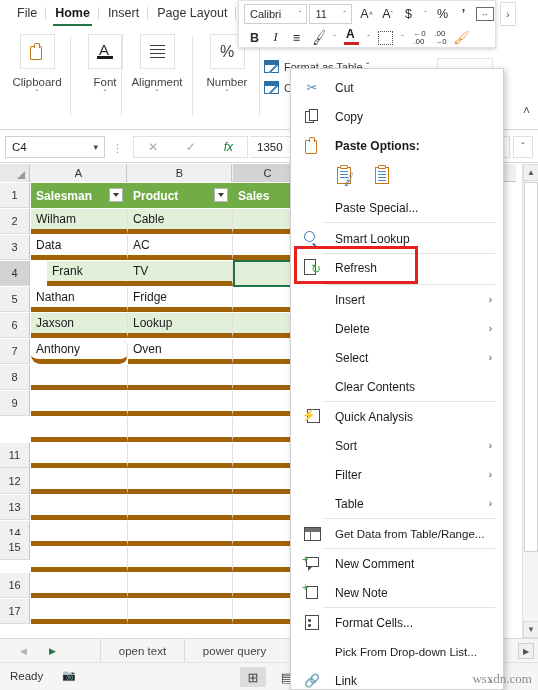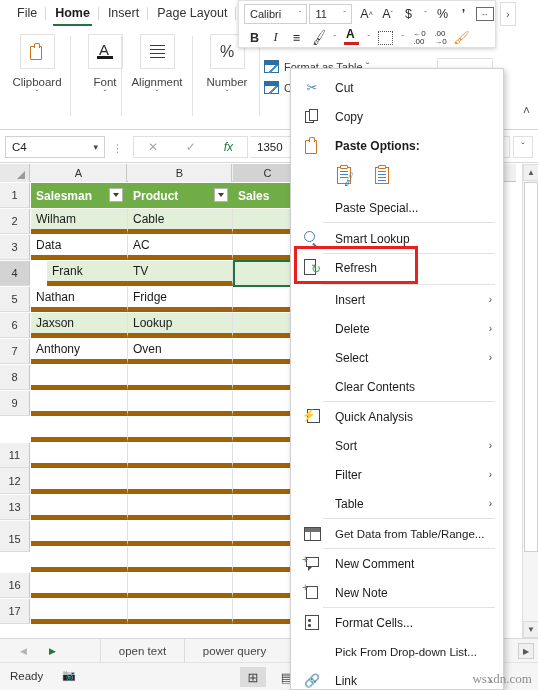--- a/index.html
+++ b/index.html
@@ -463,21 +463,21 @@
       </div>
     <div class="rowhead" style="top:305px;">
         <span>12</span>
       </div>
     <div class="rowhead" style="top:331px;">
         <span>13</span>
       </div>
     <div class="rowhead" style="top:357px;">
         <span>14</span>
       </div>
-    <div class="rowhead" style="top:363px;">
+    <div class="rowhead" style="top:371px;">
         <span>15</span>
       </div>
     <div class="rowhead" style="top:409px;">
         <span>16</span>
       </div>
     <div class="rowhead" style="top:435px;">
         <span>17</span>
       </div>
 
     <div class="cell hdr" style="left:31px;top:19px;width:97px;">
@@ -527,21 +527,21 @@
     <div class="cell plain" style="left:233px;top:123px;width:71px;"></div>
 
     <div class="cell band" style="left:31px;top:149px;width:97px;">
         <span>Jaxson</span>
       </div>
     <div class="cell band" style="left:128px;top:149px;width:105px;">
         <span>Lookup</span>
       </div>
     <div class="cell band" style="left:233px;top:149px;width:71px;"></div>
 
-    <div class="cell plain" style="left:31px;top:175px;width:97px;">
+    <div class="cell plain" style="left:31px;top:175px;width:97px;border-radius:9px;">
         <span>Anthony</span>
       </div>
     <div class="cell plain" style="left:128px;top:175px;width:105px;">
         <span>Oven</span>
       </div>
     <div class="cell plain" style="left:233px;top:175px;width:71px;"></div>
 
     <div class="cell plain" style="left:31px;top:201px;width:97px;"></div>
     <div class="cell plain" style="left:128px;top:201px;width:105px;"></div>
     <div class="cell plain" style="left:233px;top:201px;width:71px;"></div>

